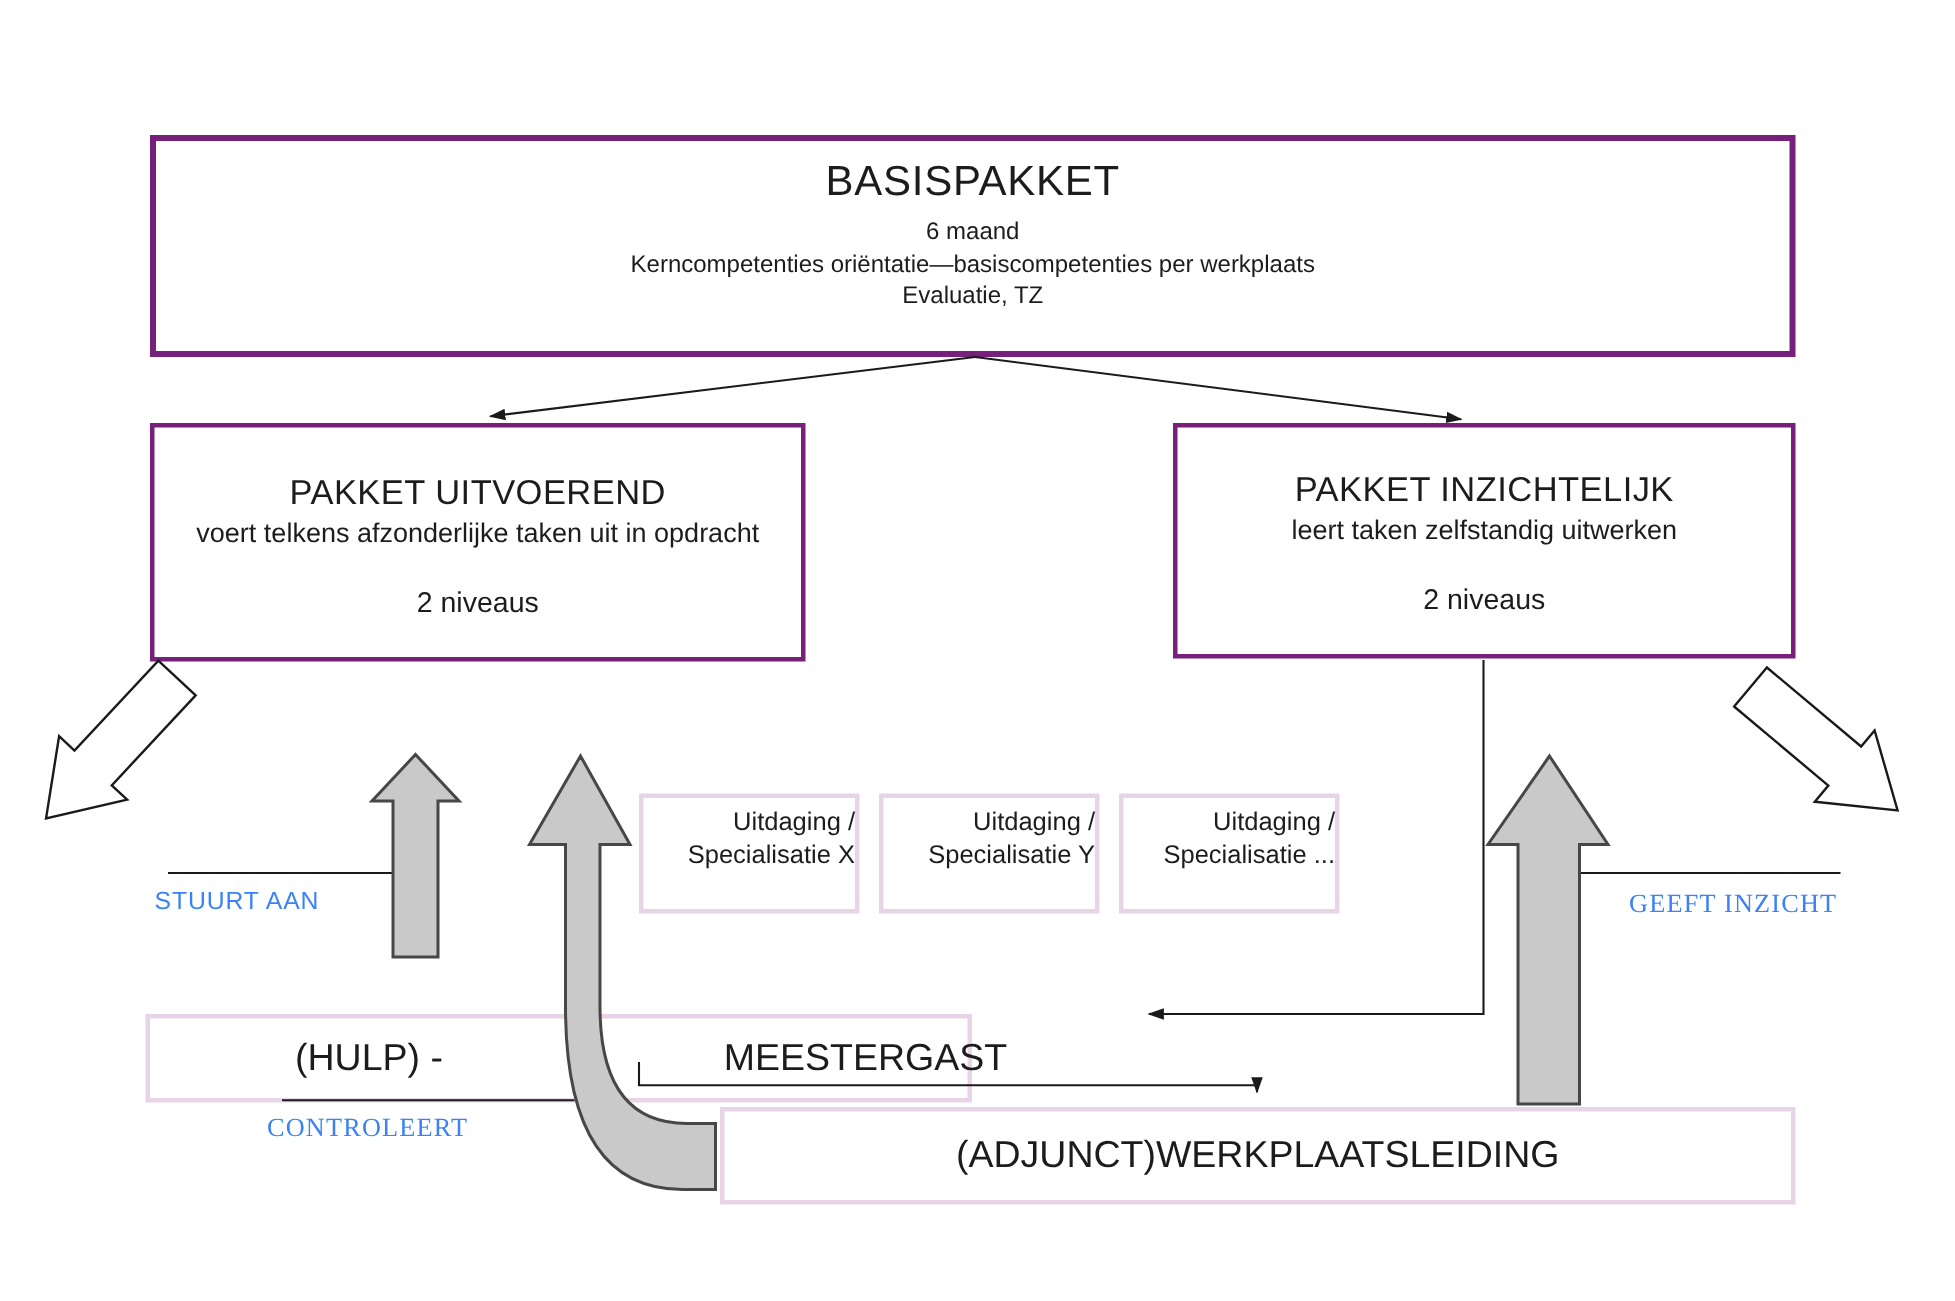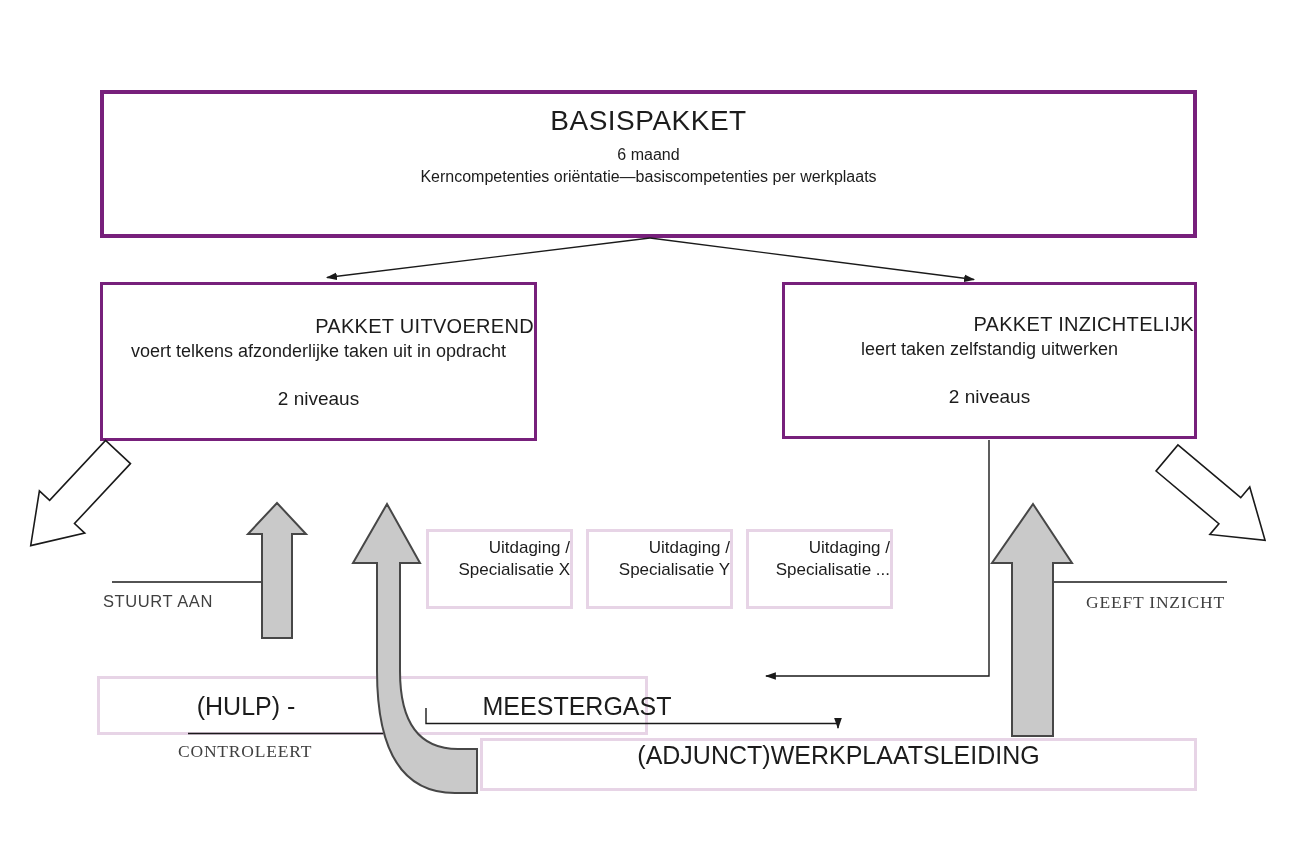--- a/index.html
+++ b/index.html
@@ -18,37 +18,37 @@
   .box{position:absolute;background:#fff;box-sizing:border-box;text-align:center;}
   .purple-box{border:3px solid var(--purple);}
   .pink-box{border:3px solid var(--pink);}
 
   .top-box{left:100px;top:64px;width:1097px;height:148px;border-width:4px;padding-top:11px;}
   .top-title{font-size:28px;letter-spacing:0.5px;margin-bottom:7px;}
   .top-line{font-size:16px;line-height:21.5px;}
 
   .left-box{left:100px;top:256px;width:437px;height:159px;padding-top:30px;}
   .right-box{left:782px;top:256px;width:415px;height:157px;padding-top:28px;}
-  .pk-title{font-size:20px;letter-spacing:0.3px;text-align:right;}
+  .pk-title{font-size:23px;letter-spacing:0.3px;}
   .pk-sub{font-size:18px;margin-top:3px;}
   .pk-levels{font-size:19px;margin-top:26px;}
 
   .uitdaging{top:503px;width:147px;height:80px;text-align:right;padding:5px 0 0 9px;
     font-size:17px;line-height:22px;border-width:3px;}
   .u1{left:426px;} .u2{left:586px;} .u3{left:746px;}
 
   .mg-box{left:97px;top:650px;width:551px;height:59px;border-width:3px;}
   .mg-box span{position:absolute;top:50%;transform:translate(-50%,-50%);font-size:25px;white-space:nowrap;}
   .mg-prefix{left:146px;}
   .mg-title{left:477px;}
 
-  .wp-box{left:480px;top:712px;width:717px;height:53px;border-width:3px;
-    display:flex;align-items:flex-start;justify-content:center;font-size:25px;}
+  .wp-box{left:480px;top:712px;width:717px;height:65px;border-width:3px;
+    display:flex;align-items:center;justify-content:center;font-size:25px;}
 
-  .lbl{position:absolute;white-space:nowrap;color:#404040;}
+  .lbl{position:absolute;white-space:nowrap;color:#3b82f6;}
   .lbl-sans{font-size:16.5px;letter-spacing:0.6px;}
   .lbl-serif{font-family:"Liberation Serif",serif;font-size:17.5px;letter-spacing:0.8px;}
   .stuurt{left:103px;top:566px;}
   .geeft{left:1086px;top:566px;}
   .controleert{left:178px;top:715px;}
 
   svg.overlay{position:absolute;left:0;top:0;width:1303px;height:867px;z-index:5;pointer-events:none;}
   .ln{stroke:var(--line);stroke-width:1.4;fill:none;}
   .garr{fill:var(--arrow-gray);stroke:var(--arrow-gray-border);stroke-width:2;stroke-linejoin:miter;}
   .warr{fill:#ffffff;stroke:var(--line);stroke-width:1.6;stroke-linejoin:miter;}
@@ -56,20 +56,21 @@
 </style>
 </head>
 <body>
 
 <div class="stage">
 
   <div class="box purple-box top-box">
     <div class="top-title">BASISPAKKET</div>
     <div class="top-line">6 maand</div>
     <div class="top-line">Kerncompetenties oriëntatie—basiscompetenties per werkplaats</div>
+    <div class="top-line">Evaluatie, TZ</div>
   </div>
 
   <div class="box purple-box left-box">
     <div class="pk-title">PAKKET UITVOEREND</div>
     <div class="pk-sub">voert telkens afzonderlijke taken uit in opdracht</div>
     <div class="pk-levels">2 niveaus</div>
   </div>
 
   <div class="box purple-box right-box">
     <div class="pk-title">PAKKET INZICHTELIJK</div>

